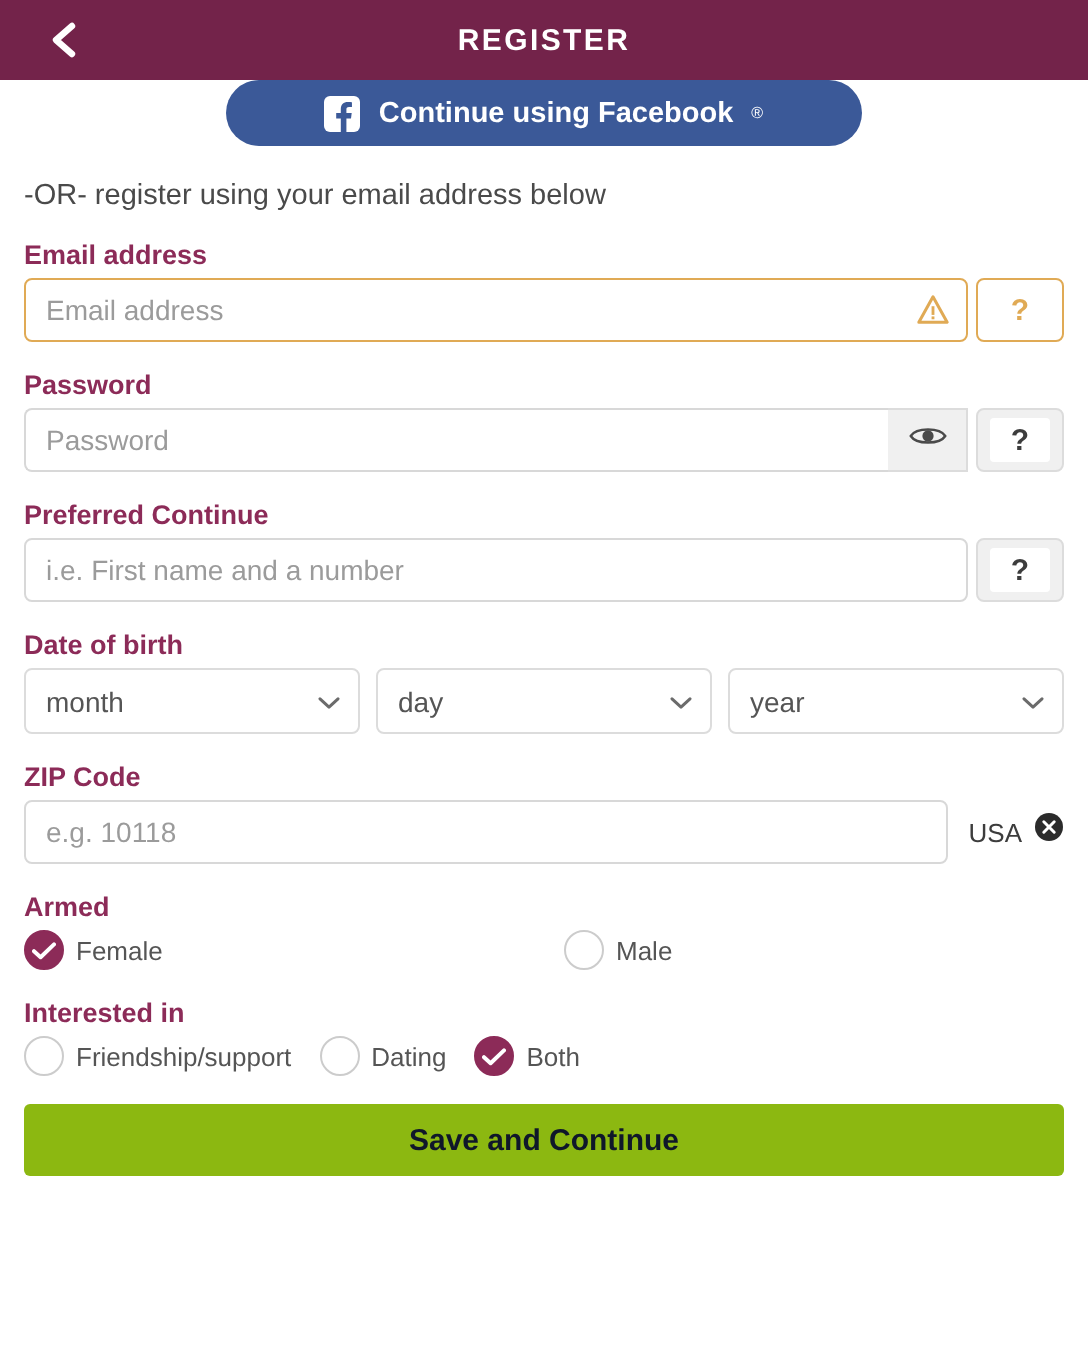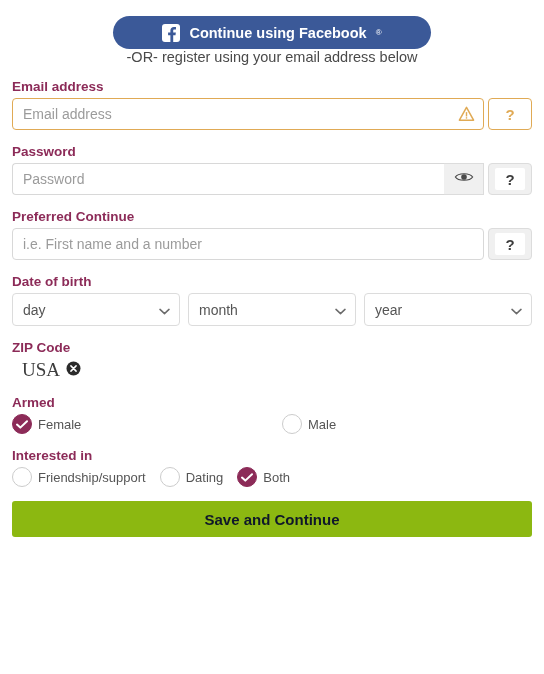--- a/index.html
+++ b/index.html
@@ -52,21 +52,20 @@
 
   
   .content {
     padding: 0 12px;
     box-sizing: border-box;
   }
 
   .fb-row {
     display: flex;
     justify-content: center;
-    margin-top: 16px;
   }
   .fb-button {
     width: 318px;
     height: 33px;
     background: #3b5998;
     border: none;
     border-radius: 17px;
     color: #ffffff;
     font-size: 14.5px;
     font-weight: bold;
@@ -85,24 +84,24 @@
     display: flex;
     align-items: flex-end;
     justify-content: center;
     flex: none;
   }
   .fb-logo svg { display:block; }
   .fb-label { white-space: nowrap; }
   .fb-sup { font-size: 8px; vertical-align: top; font-weight: normal; }
 
   .or-text {
-    text-align: center;
+    text-align: left;
     color: #4a4a4a;
     font-size: 14.5px;
-    margin-top: 0;
+    margin-top: 17px;
     margin-bottom: 0;
   }
 
   .field-label {
     color: #8c2b58;
     font-size: 13.5px;
     font-weight: bold;
     margin-top: 14px;
     margin-bottom: 4px;
   }
@@ -257,23 +256,22 @@
     border-radius: 4px;
     padding: 0 10px;
     font-size: 14px;
     color: #3d3d3d;
     font-family: "Liberation Sans", sans-serif;
     outline: none;
   }
   .zip-input::placeholder { color: #9b9b9b; }
   .zip-country {
     margin-left: 10px;
-    font-size: 19px;
+    font-size: 13px;
     color: #3d3d3d;
-    font-family: Liberation Serif, serif;
   }
   .zip-clear {
     margin-left: 6px;
     width: 15px;
     height: 15px;
     cursor: pointer;
     display: flex;
     align-items: center;
     justify-content: center;
     flex: none;
@@ -331,20 +329,30 @@
     font-weight: bold;
     cursor: pointer;
     font-family: "Liberation Sans", sans-serif;
   }
 </style>
 </head>
 <body>
 
 <div class="app">
 
+  <div class="header">
+    <div class="back-btn">
+      <span>
+        <svg width="16" height="20" viewBox="0 0 16 20" aria-hidden="true">
+          <polyline points="12,3 4,10 12,17" fill="none" stroke="#ffffff" stroke-width="3.2" stroke-linecap="round" stroke-linejoin="round"></polyline>
+        </svg>
+      </span>
+    </div>
+    <div class="header-title">REGISTER</div>
+  </div>
 
   <div class="content">
 
     <div class="fb-row">
       <button class="fb-button">
         <span class="fb-logo">
           <svg width="11" height="16" viewBox="0 0 11 16" aria-hidden="true">
             <path d="M7.2 16V9.2h2.3l0.35-2.7H7.2V4.8c0-0.78 0.22-1.31 1.34-1.31h1.43V1.08C9.72 1.04 8.87 0.96 7.88 0.96
                      c-2.06 0-3.48 1.26-3.48 3.58V6.5H2.1v2.7h2.3V16H7.2z" fill="#3b5998"></path>
           </svg>
@@ -392,31 +400,31 @@
       <input class="text-input" type="text" value="" placeholder="i.e. First name and a number" style="">
       <button class="help-btn grey-panel">
         <span class="chip">?</span>
       </button>
     </div>
 
     <div class="field-label">Date of birth</div>
     <div class="select-row">
       <span class="sel-wrap">
         <select class="styled">
-          <option>day</option>
+          <option>month</option>
         </select>
         <span class="sel-chevron">
           <svg width="11" height="7" viewBox="0 0 11 7" aria-hidden="true">
             <polyline points="1,1.4 5.5,5.6 10,1.4" fill="none" stroke="#6b6b6b" stroke-width="1.5" stroke-linecap="round" stroke-linejoin="round"></polyline>
           </svg>
         </span>
       </span>
       <span class="sel-wrap">
         <select class="styled">
-          <option>month</option>
+          <option>day</option>
         </select>
         <span class="sel-chevron">
           <svg width="11" height="7" viewBox="0 0 11 7" aria-hidden="true">
             <polyline points="1,1.4 5.5,5.6 10,1.4" fill="none" stroke="#6b6b6b" stroke-width="1.5" stroke-linecap="round" stroke-linejoin="round"></polyline>
           </svg>
         </span>
       </span>
       <span class="sel-wrap">
         <select class="styled">
           <option>year</option>
@@ -424,20 +432,21 @@
         <span class="sel-chevron">
           <svg width="11" height="7" viewBox="0 0 11 7" aria-hidden="true">
             <polyline points="1,1.4 5.5,5.6 10,1.4" fill="none" stroke="#6b6b6b" stroke-width="1.5" stroke-linecap="round" stroke-linejoin="round"></polyline>
           </svg>
         </span>
       </span>
     </div>
 
     <div class="field-label">ZIP Code</div>
     <div class="zip-row">
+      <input class="zip-input" type="text" value="" placeholder="e.g. 10118" style="">
       <span class="zip-country">USA</span>
       <span class="zip-clear">
         <span>
           <svg width="15" height="15" viewBox="0 0 15 15" aria-hidden="true">
             <circle cx="7.5" cy="7.5" r="7" fill="#2b2b2b"></circle>
             <path d="M4.9 4.9 L10.1 10.1 M10.1 4.9 L4.9 10.1" stroke="#ffffff" stroke-width="1.5" stroke-linecap="round"></path>
           </svg>
         </span>
       </span>
     </div>

